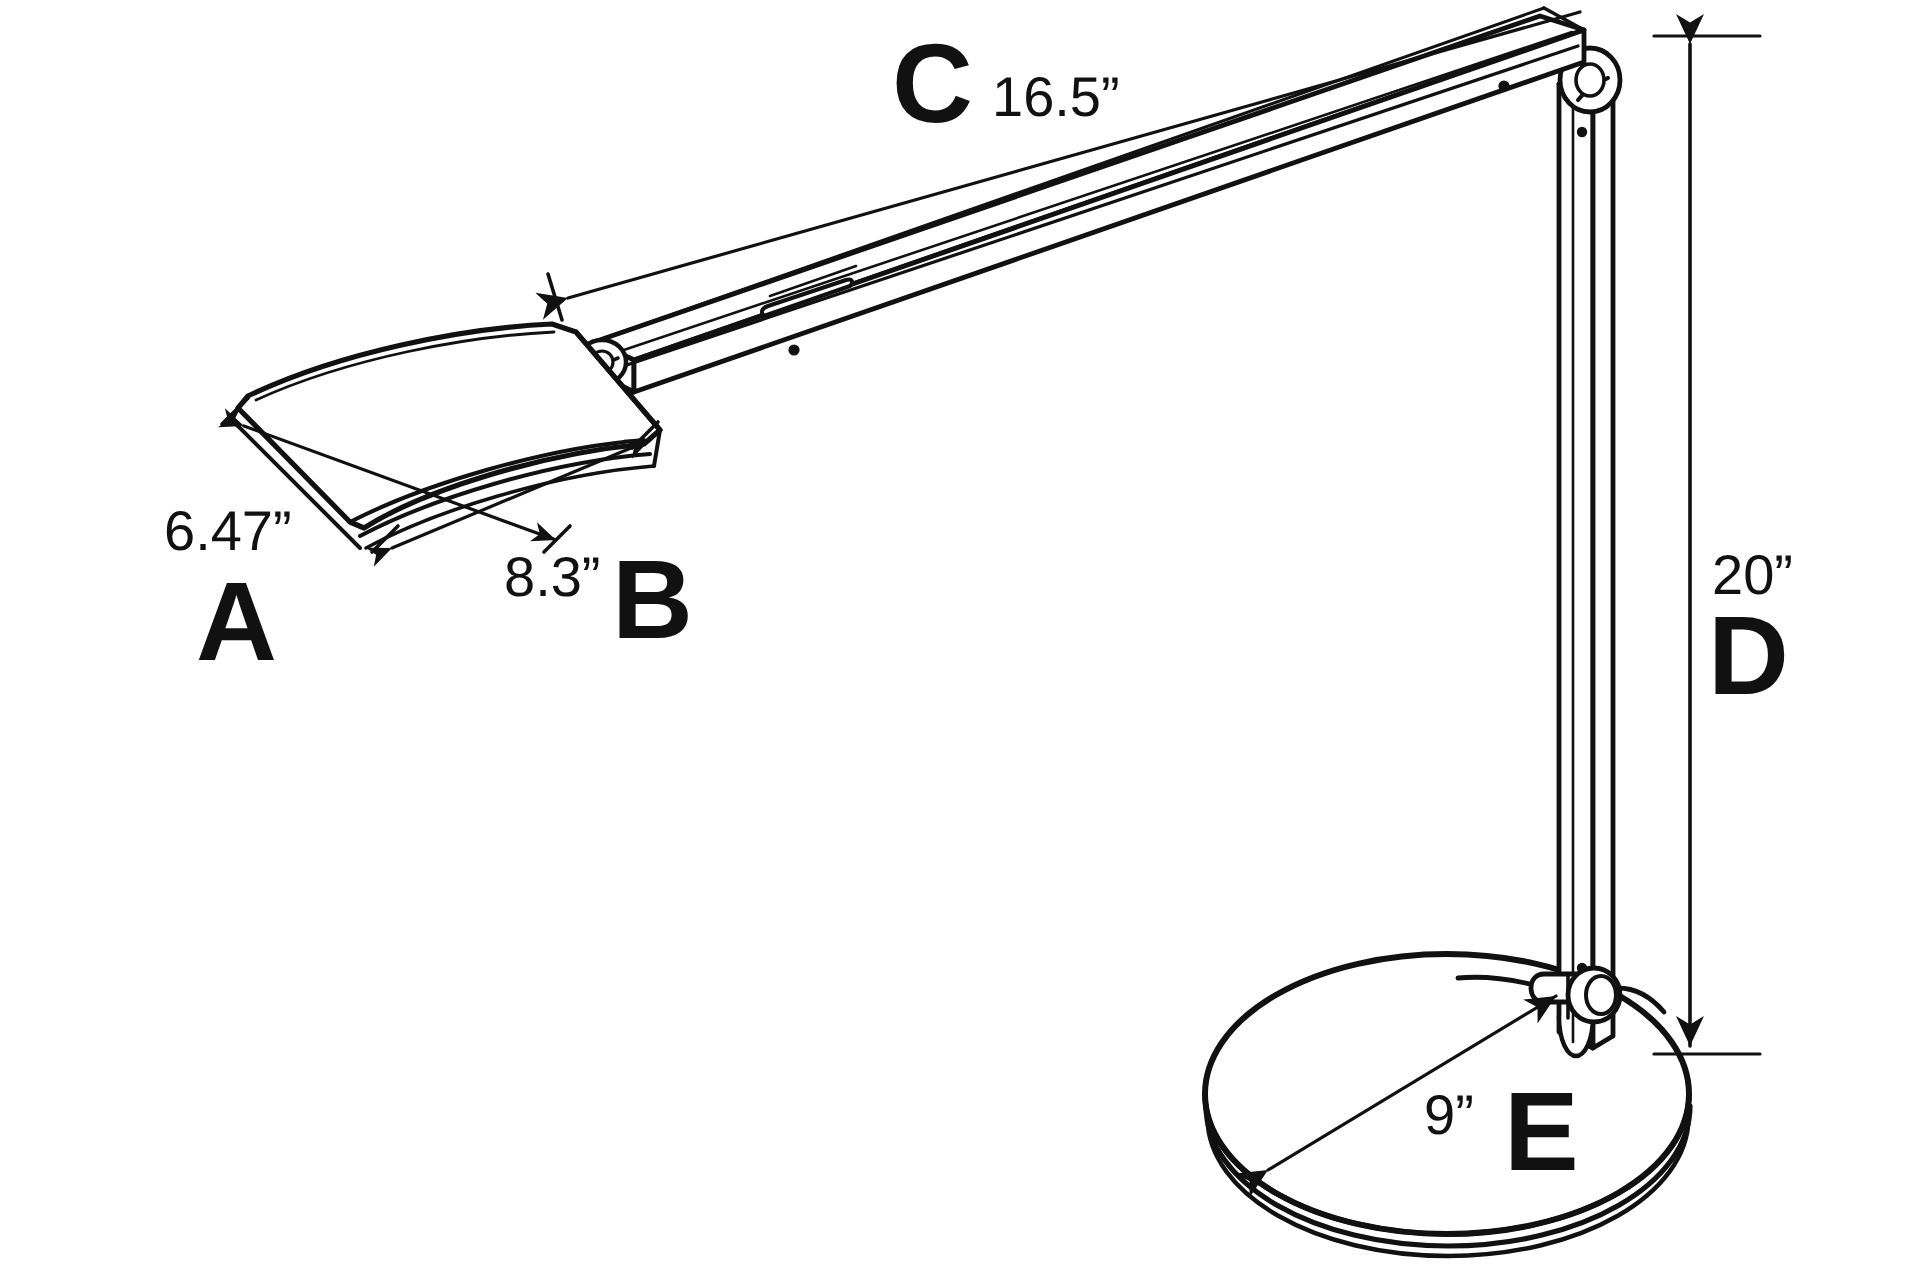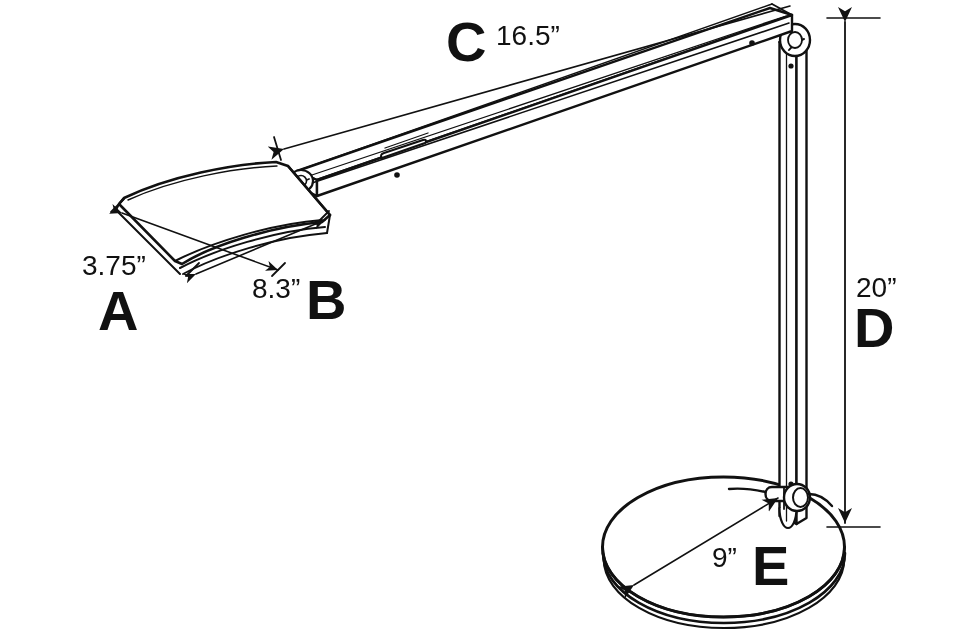--- a/index.html
+++ b/index.html
@@ -37,21 +37,21 @@
   }
   .dim-value {
     font-weight: 400;
     font-size: 28px;
   }
   .lbl-375 { left: 82px;  top: 252px; }
   .lbl-a   { left: 98px;  top: 283px; }
   .lbl-46  { left: 252px; top: 275px; }
   .lbl-b   { left: 306px; top: 272px; }
   .lbl-c   { left: 446px; top: 14px;  }
-  .lbl-165 { left: 496px; top: 22px;  }
+  .lbl-165 { left: 496px; top: 35px;  }
   .lbl-18  { left: 856px; top: 274px; }
   .lbl-d   { left: 854px; top: 300px; }
   .lbl-9   { left: 712px; top: 544px; }
   .lbl-e   { left: 752px; top: 538px; }
 </style>
 </head>
 <body>
 
 <div id="stage">
 
@@ -185,21 +185,21 @@
         <line x1="845" y1="22" x2="845" y2="523" marker-start="url(#arrowBig)" marker-end="url(#arrowBig)"></line>
       </g>
 
       <g stroke-width="1.6">
         <line x1="634" y1="585" x2="778" y2="498" marker-start="url(#arrowBig)" marker-end="url(#arrowBig)"></line>
       </g>
 
     </g>
   </svg>
 
-  <div class="dim-label dim-value lbl-375">3.75”</div>
+  <div class="dim-label dim-value lbl-375">6.47”</div>
   <div class="dim-label dim-letter lbl-a">A</div>
 
   <div class="dim-label dim-value lbl-46">8.3”</div>
   <div class="dim-label dim-letter lbl-b">B</div>
 
   <div class="dim-label dim-letter lbl-c">C</div>
   <div class="dim-label dim-value lbl-165">16.5”</div>
 
   <div class="dim-label dim-value lbl-18">20”</div>
   <div class="dim-label dim-letter lbl-d">D</div>

